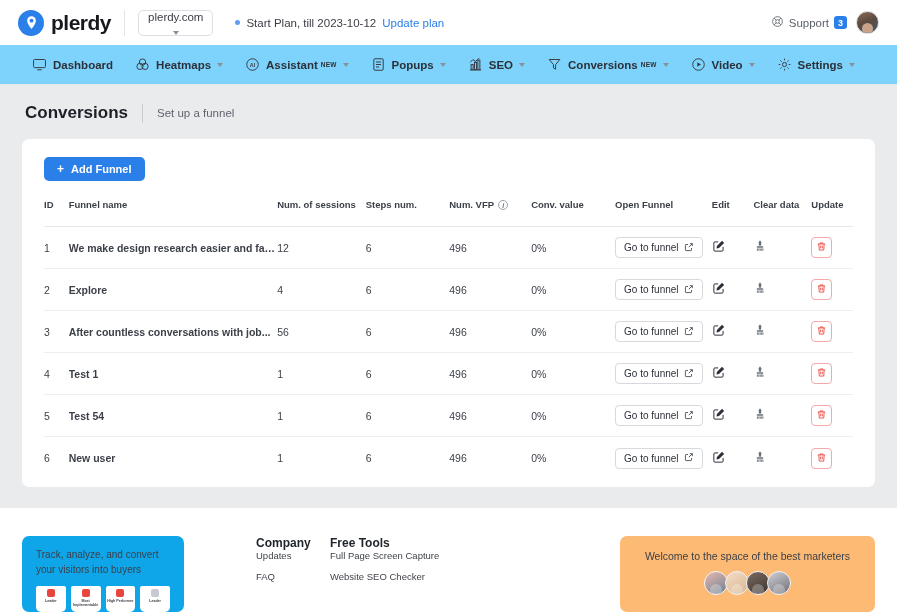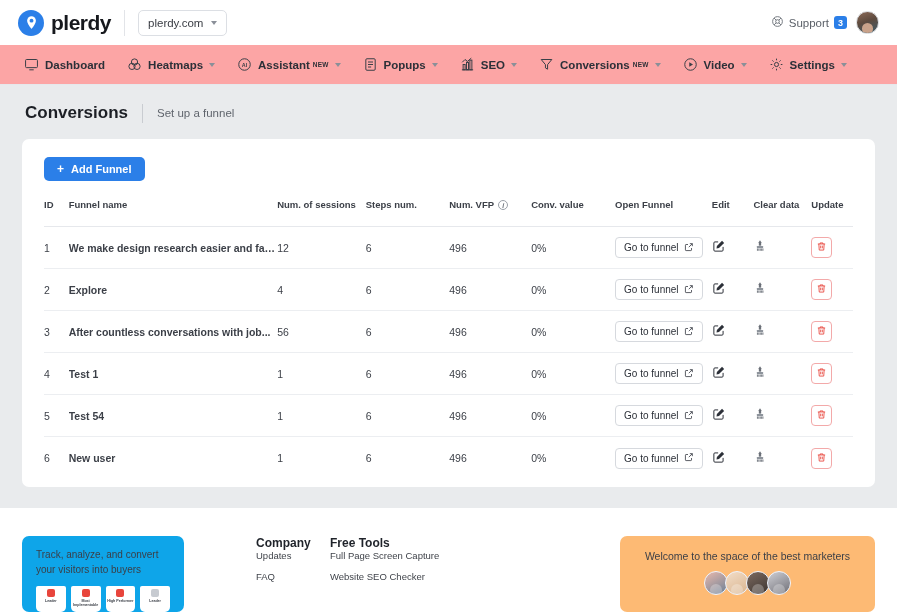--- a/index.html
+++ b/index.html
@@ -34,20 +34,21 @@
   }
   .vdiv { width: 1px; height: 26px; background: #e2e4e8; margin: 0 13px; }
 
   .site-select {
     display: flex; align-items: center; gap: 8px;
     border: 1px solid #dcdfe4; border-radius: 5px;
     height: 26px; padding: 0 9px;
     font-size: 11.5px; color: #3a3d44;
     background: #fff;
     cursor: pointer;
+    flex-direction: column;
   }
   .chev {
     width: 0; height: 0;
     border-left: 3.5px solid transparent;
     border-right: 3.5px solid transparent;
     border-top: 4px solid #8a8f98;
   }
 
   .plan-info {
     display: flex; align-items: center; gap: 6px;
@@ -80,24 +81,24 @@
   .avatar::after {
     content:''; position:absolute; left:50%; top:52%;
     width:11px; height:11px; margin-left:-5.5px;
     border-radius:50% 50% 45% 45%;
     background:#c9a28a;
   }
 
   
   .navbar {
     height: 40px;
-    background: #fca5a5;
+    background: #7dd3fc;
     border-bottom: 1px solid #e6e8ec;
     display: flex; align-items: center;
-    padding-left: 24px;
+    padding-left: 32px;
     gap: 22px;
   }
   .nav-item {
     display: flex; align-items: center; gap: 6px;
     font-size: 11.5px; font-weight: bold; color: #2c3038;
     cursor: pointer; white-space: nowrap;
   }
   .nav-icon { width: 15px; height: 15px; display:flex; align-items:center; justify-content:center; flex:none; }
   .nav-new {
     font-size: 6.5px; font-weight: bold; color: #2c3038;
@@ -251,20 +252,25 @@
           <path d="M12 2a7 7 0 0 0-7 7c0 5 7 13 7 13s7-8 7-13a7 7 0 0 0-7-7z" fill="#fff"></path>
           <circle cx="12" cy="9" r="3.1" fill="#2b7fe8"></circle>
         </svg>
     </span>
     <span class="logo-text">plerdy</span>
   </div>
   <div class="vdiv"></div>
   <div class="site-select">
     <span>plerdy.com</span>
     <span class="chev"></span>
+  </div>
+  <div class="plan-info">
+    <span class="plan-dot"></span>
+    <span>Start Plan, till 2023-10-12</span>
+    <span class="plan-link">Update plan</span>
   </div>
   <div class="topbar-right">
     <div class="support">
       <span>
         <svg width="13" height="13" viewBox="0 0 24 24" fill="none" stroke="#6b7078" stroke-width="1.7">
             <circle cx="12" cy="12" r="9"></circle>
             <circle cx="12" cy="12" r="3.4"></circle>
             <path d="M5.6 5.6l3.9 3.9M14.5 14.5l3.9 3.9M18.4 5.6l-3.9 3.9M9.5 14.5l-3.9 3.9"></path>
           </svg>
       </span>

